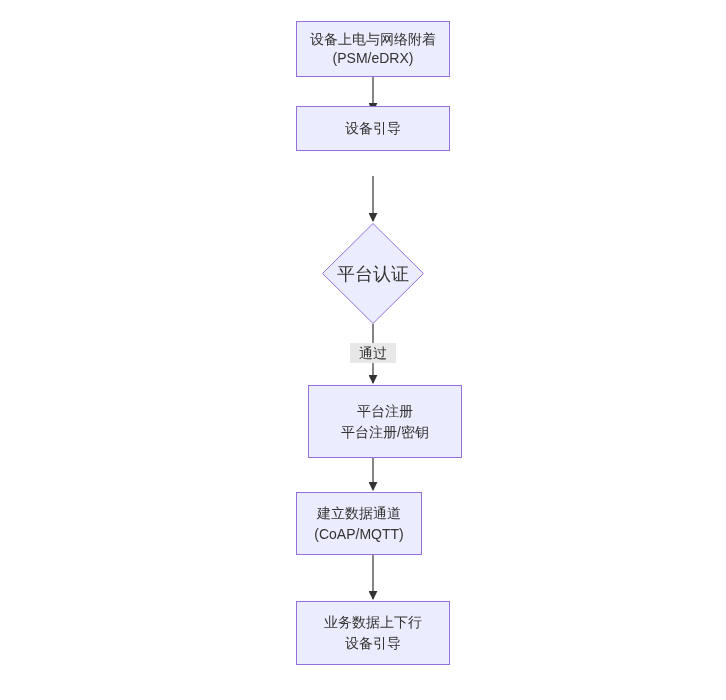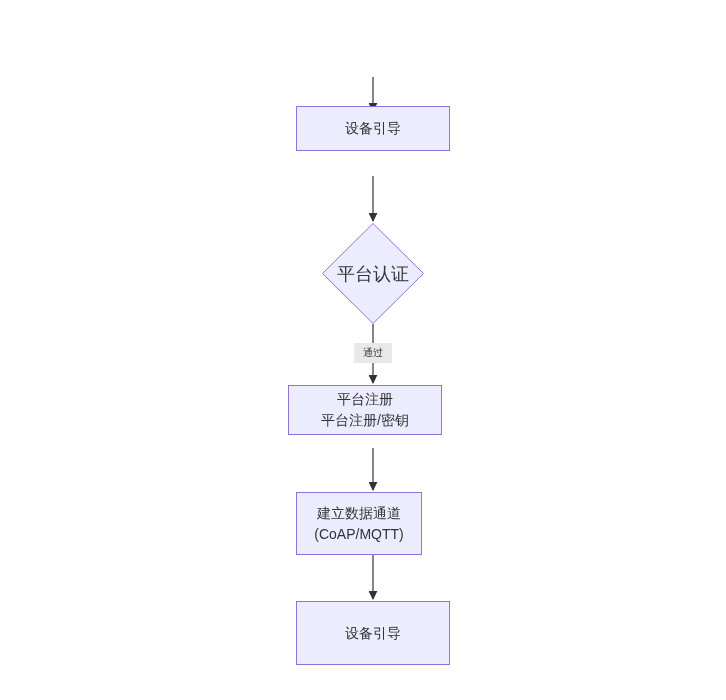--- a/index.html
+++ b/index.html
@@ -24,56 +24,60 @@
     box-sizing:border-box;
     background:var(--node-fill);
     border:1px solid var(--node-border);
     display:flex;flex-direction:column;align-items:center;justify-content:center;
     text-align:center;
     font-size:14px;line-height:21px;
   }
   .node .line{white-space:nowrap;}
   .n1{left:296px;top:21px;width:154px;height:56px;line-height:19px;}
   .n2{left:296px;top:106px;width:154px;height:45px;}
-  .n3{left:288px;top:385px;width:154px;height:50px;}
+  .n3{left:308px;top:385px;width:154px;height:73px;}
   .n4{left:296px;top:492px;width:126px;height:63px;}
   .n5{left:296px;top:601px;width:154px;height:64px;}
   .diamond-wrap{position:absolute;left:322px;top:223px;width:102px;height:101px;}
   .diamond-wrap svg{position:absolute;left:0;top:0;}
   .diamond-shape{fill:var(--node-fill);stroke:var(--node-border);stroke-width:1;}
   .diamond-label{
     position:absolute;left:0;top:0;width:102px;height:101px;
     display:flex;align-items:center;justify-content:center;
     font-size:18px;white-space:nowrap;
   }
   .edge-label{
     position:absolute;left:373px;top:343px;transform:translateX(-50%);
     background:var(--label-bg);
     padding:1px 9px;
-    font-size:10px;line-height:18px;white-space:nowrap;
+    font-size:14px;line-height:18px;white-space:nowrap;
   }
 </style>
 </head>
 <body>
 
 <div class="canvas">
 
   <svg class="edges" width="726" height="700" viewBox="0 0 726 700">
     <defs>
       <marker id="arrow" viewBox="0 0 10 10" refX="9" refY="5" markerUnits="userSpaceOnUse" markerWidth="9" markerHeight="9" orient="auto">
         <path class="arrowhead" d="M0,0 L10,5 L0,10 z"></path>
       </marker>
     </defs>
     <line x1="373" y1="77" x2="373" y2="111" marker-end="url(#arrow)"></line>
     <line x1="373" y1="176" x2="373" y2="221" marker-end="url(#arrow)"></line>
     <line x1="373" y1="324" x2="373" y2="383" marker-end="url(#arrow)"></line>
     <line x1="373" y1="448" x2="373" y2="490" marker-end="url(#arrow)"></line>
     <line x1="373" y1="555" x2="373" y2="599" marker-end="url(#arrow)"></line>
   </svg>
 
+  <div class="node n1">
+    <span class="line">设备上电与网络附着</span>
+    <span class="line">(PSM/eDRX)</span>
+  </div>
 
   <div class="node n2">
     <span class="line">设备引导</span>
   </div>
 
   <div class="diamond-wrap">
     <svg width="102" height="101" viewBox="0 0 102 101">
       <polygon class="diamond-shape" points="51,0.5 101.5,50.5 51,100.5 0.5,50.5"></polygon>
     </svg>
     <div class="diamond-label">平台认证</div>
@@ -85,16 +89,17 @@
     <span class="line">平台注册</span>
     <span class="line">平台注册/密钥</span>
   </div>
 
   <div class="node n4">
     <span class="line">建立数据通道</span>
     <span class="line">(CoAP/MQTT)</span>
   </div>
 
   <div class="node n5">
+    <span class="line">业务数据上下行</span>
     <span class="line">设备引导</span>
   </div>
 
 </div>
 
 </body></html>

